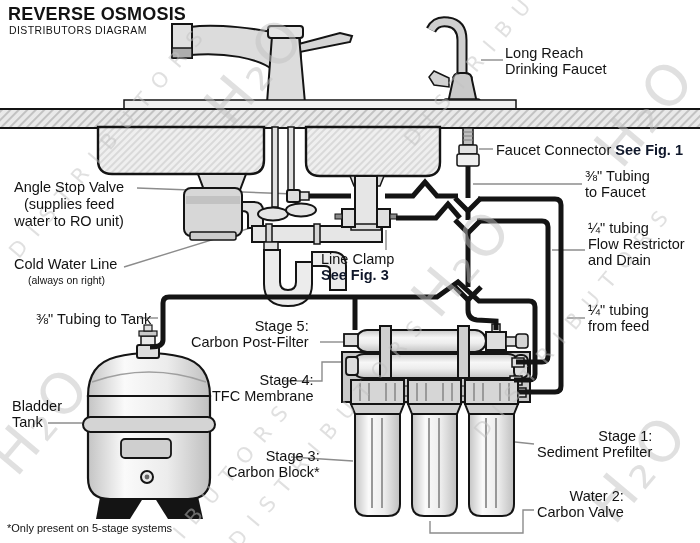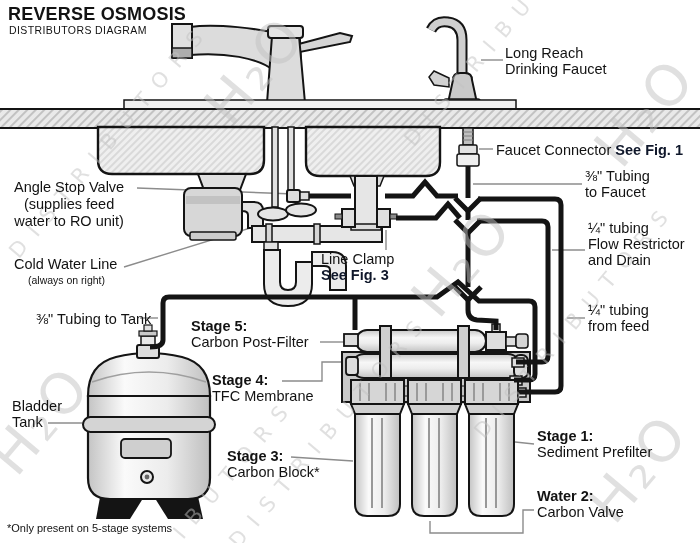--- a/index.html
+++ b/index.html
@@ -6,21 +6,21 @@
   #stage{position:relative;width:700px;height:543px;background:#fff;overflow:hidden;
          font-family:"Liberation Sans","DejaVu Sans",sans-serif;color:#121212;}
   svg{position:absolute;left:0;top:0;z-index:1;}
   .wm{position:absolute;z-index:2;transform:translate(-50%,-50%) rotate(-50deg);
       color:#c2c2c2;opacity:.5;pointer-events:none;white-space:nowrap;
       font-family:"DejaVu Sans",sans-serif;}
   .wm-brand{font-size:56px;letter-spacing:4px;}
   .wm-name{font-size:21px;letter-spacing:12px;}
   .lbl{position:absolute;z-index:4;font-size:14.5px;line-height:16px;white-space:nowrap;}
   .lh17 div{line-height:17px;text-align:center;}
-  .bold{font-weight:bold;}
+  .bold{font-weight:normal;text-align:right;}
   .fig{color:#0f172a;font-weight:bold;}
   .small{font-size:10.5px;}
   .title{position:absolute;z-index:4;left:8px;top:4px;font-size:18px;font-weight:800;letter-spacing:.2px;}
   .subtitle{position:absolute;z-index:4;left:9px;top:24px;font-size:10.5px;letter-spacing:.4px;}
   .footnote{position:absolute;z-index:4;left:7px;top:522px;font-size:11px;}
 </style>
 </head>
 <body>
 
 <div id="stage">

